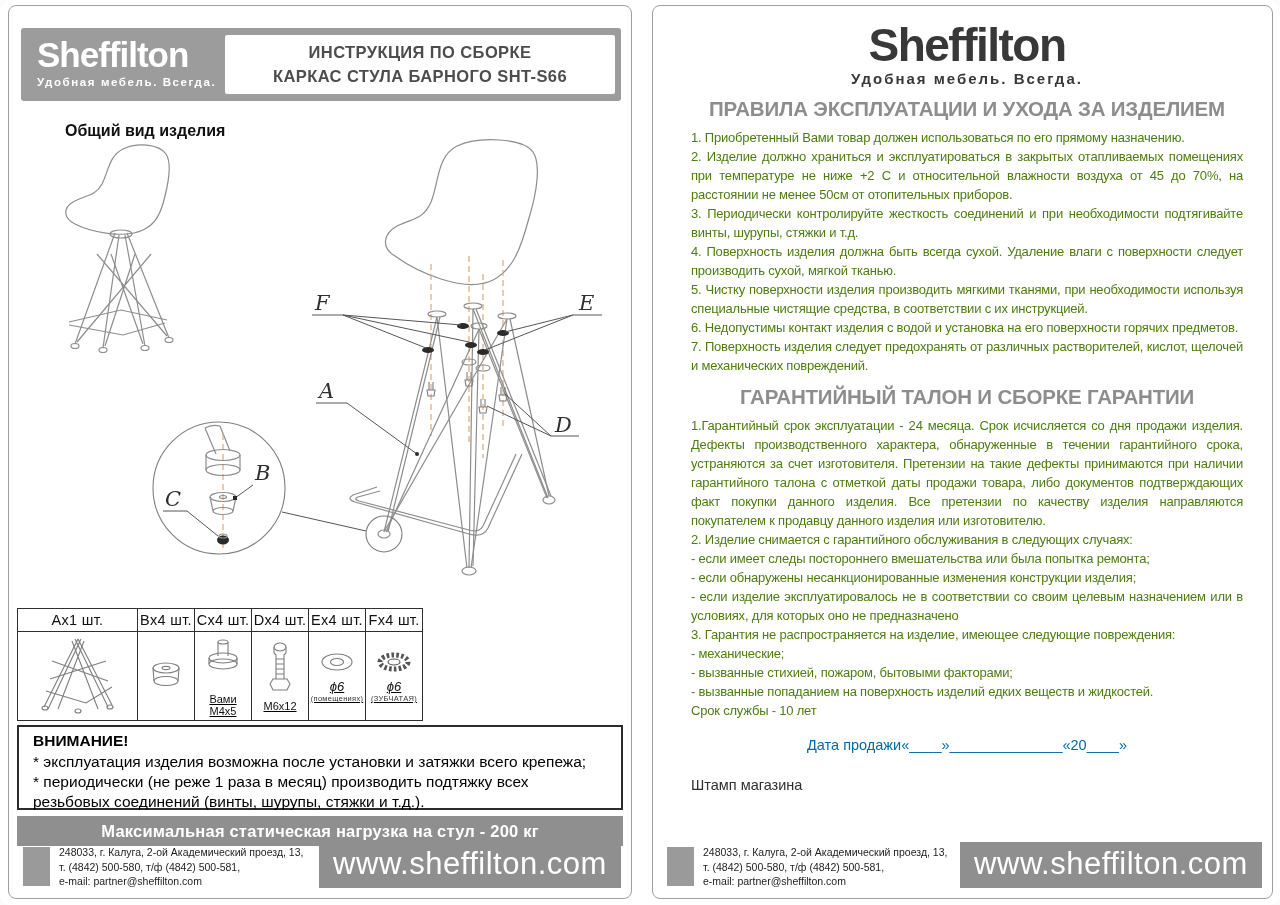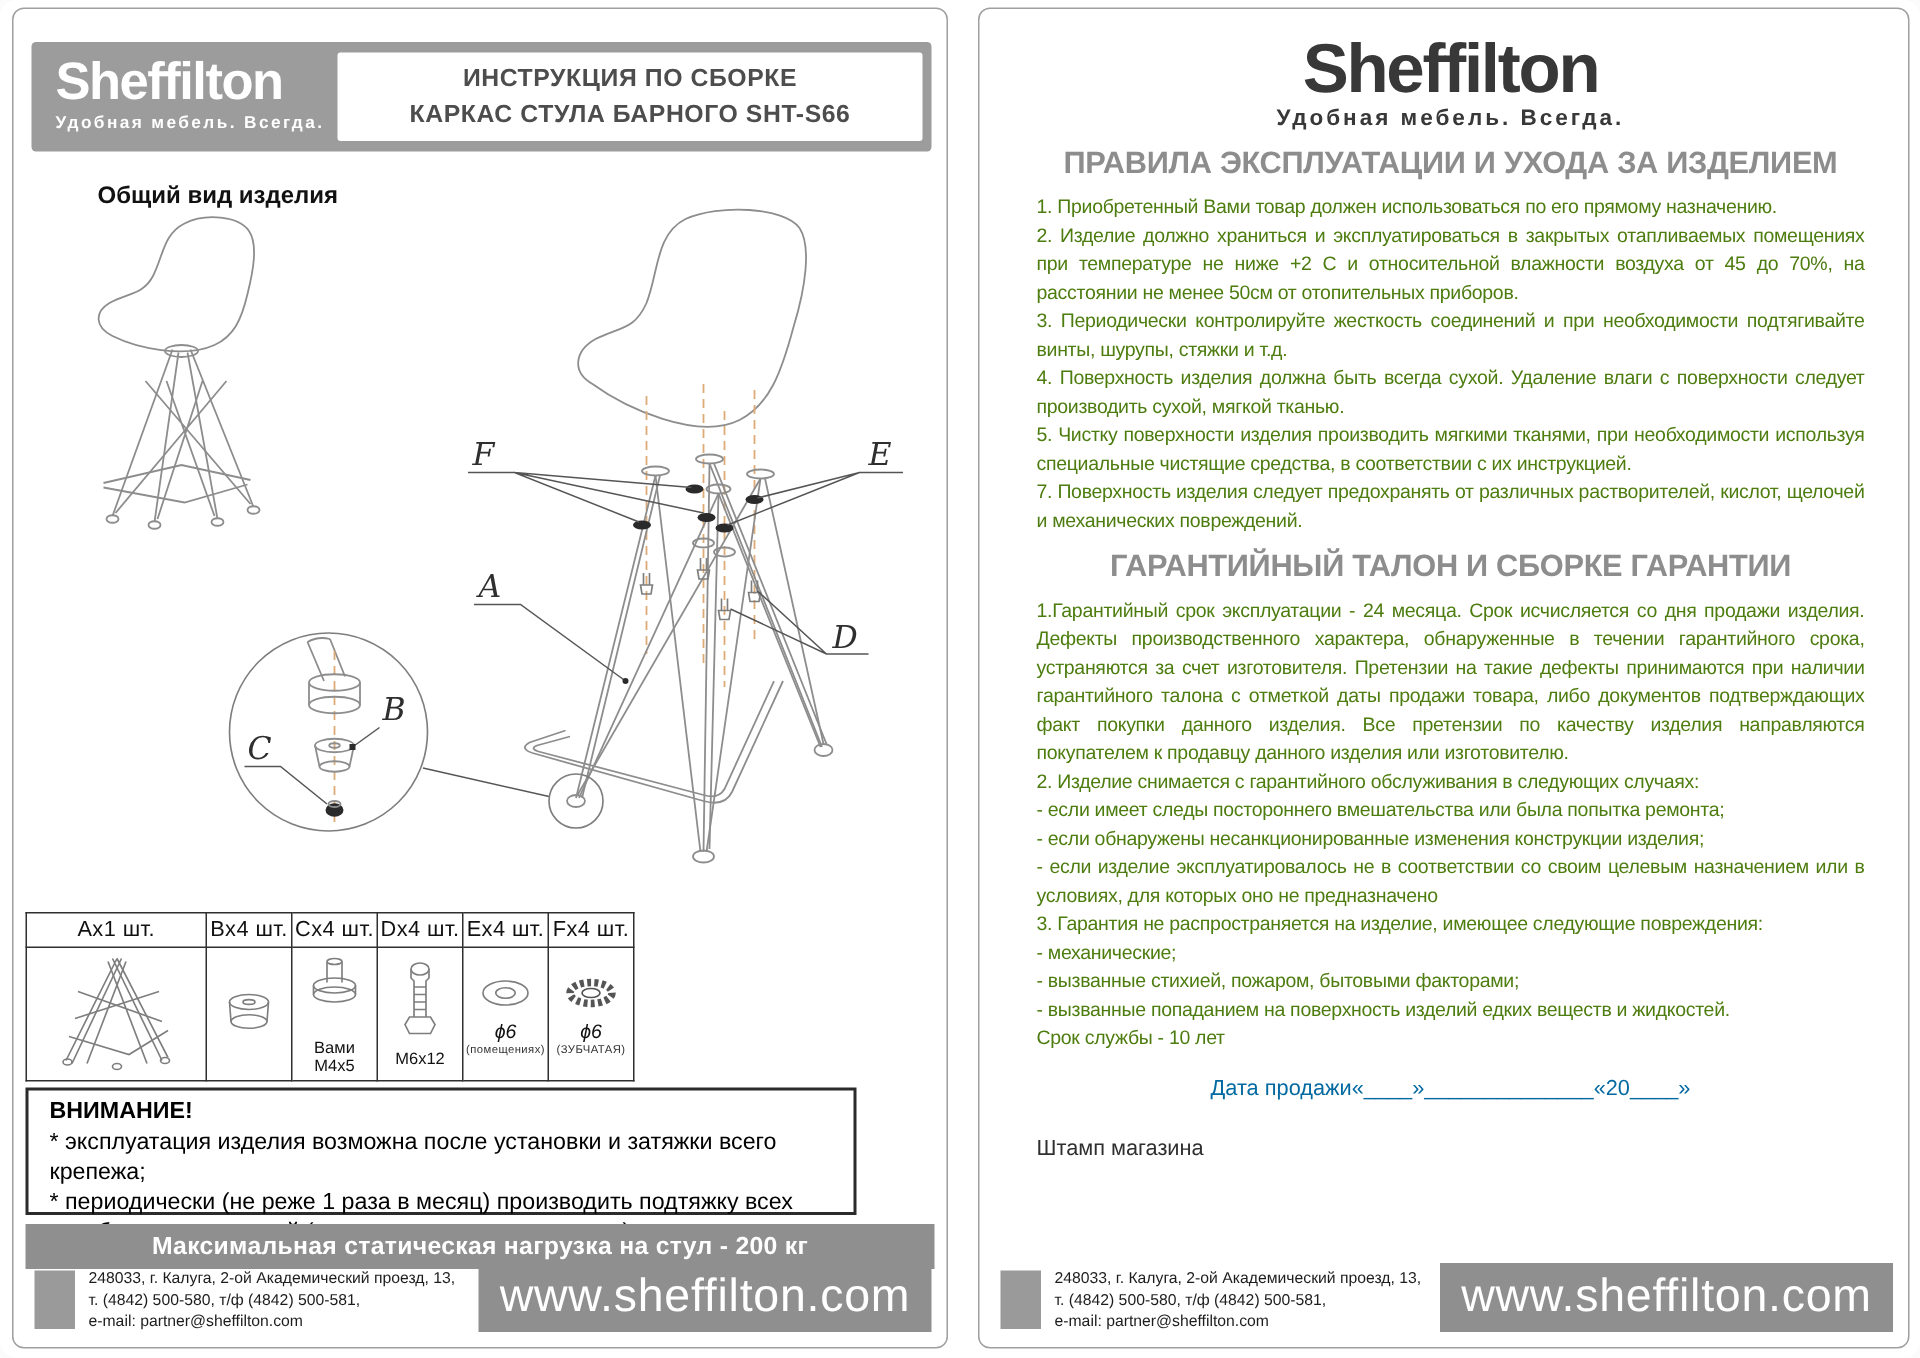--- a/index.html
+++ b/index.html
@@ -20,27 +20,27 @@
   .title-box div { font-size:16.5px; font-weight:bold; color:#4d4d4d; letter-spacing:.4px; }
 
   .overview-label { position:absolute; left:56px; top:116px; font-size:16px; font-weight:bold; color:#111; }
 
   .diagram { position:absolute; left:8px; top:130px; width:612px; height:470px; }
 
   
   .parts { position:absolute; left:8px; top:602px; width:405px; border-collapse:collapse; table-layout:fixed; }
   .parts th, .parts td { border:1.6px solid #2f2f2f; text-align:center; vertical-align:middle; }
   .parts th { height:23px; font-size:14.5px; font-weight:400; color:#111; letter-spacing:.3px; }
-  .parts td { height:89px; }
+  .parts td { height:89px;text-decoration:underline; }
   .sub1 { display:block; font-size:11px; color:#111; margin-top:1px; }
   .phi  { display:block; font-size:13px; color:#111; font-style:italic; }
   .sub2 { display:block; font-size:7.5px; color:#333; letter-spacing:.3px; }
 
   
-  .warnbox { position:absolute; left:8px; top:719px; width:554px; height:85px; border:2px solid #2b2b2b; background:#fff; padding:5px 12px 0 14px; }
+  .warnbox { position:absolute; left:8px; top:719px; width:606px; height:85px; border:2px solid #2b2b2b; background:#fff; padding:5px 12px 0 14px; }
   .warn-title { font-size:15.5px; font-weight:bold; color:#000; margin-bottom:2px; }
   .warn-line  { font-size:15.5px; color:#000; line-height:20px; }
   .warn-line.wrap { padding-left:0; }
 
   .maxload { position:absolute; left:8px; top:810px; width:606px; height:30px; background:#8f8f8f; color:#fff;
              font-size:16.5px; font-weight:bold; text-align:center; line-height:30px; letter-spacing:.2px; }
 
   
   .footer { position:absolute; left:0; bottom:6px; width:100%; height:50px; }
   .footer .sq { position:absolute; left:14px; top:5px; width:27px; height:39px; background:#9a9a9a; }
@@ -294,20 +294,21 @@
       </div>
 
       <div class="sec-title">ПРАВИЛА ЭКСПЛУАТАЦИИ И УХОДА ЗА ИЗДЕЛИЕМ</div>
 
       <div class="rp-body">
         <div class="par">1. Приобретенный Вами товар должен использоваться по его прямому назначению.</div>
         <div class="par">2. Изделие должно храниться и эксплуатироваться в закрытых отапливаемых помещениях при температуре не ниже +2 С и относительной влажности воздуха от 45 до 70%, на расстоянии не менее 50см от отопительных приборов.</div>
         <div class="par">3. Периодически контролируйте жесткость соединений и при необходимости подтягивайте винты, шурупы, стяжки и т.д.</div>
         <div class="par">4. Поверхность изделия должна быть всегда сухой. Удаление влаги с поверхности следует производить сухой, мягкой тканью.</div>
         <div class="par">5. Чистку поверхности изделия производить мягкими тканями, при необходимости используя специальные чистящие средства, в соответствии с их инструкцией.</div>
+        <div class="par">6. Недопустимы контакт изделия с водой и установка на его поверхности горячих предметов.</div>
         <div class="par">7. Поверхность изделия следует  предохранять от различных растворителей, кислот, щелочей и механических повреждений.</div>
       </div>
 
       <div class="sec-title">ГАРАНТИЙНЫЙ ТАЛОН И СБОРКЕ ГАРАНТИИ</div>
 
       <div class="rp-body">
         <div class="par">1.Гарантийный срок эксплуатации - 24 месяца. Срок исчисляется со дня продажи изделия. Дефекты производственного характера, обнаруженные в течении гарантийного срока, устраняются за счет изготовителя. Претензии на такие дефекты принимаются при наличии гарантийного талона с отметкой даты продажи товара, либо документов подтверждающих факт покупки данного изделия. Все претензии по качеству изделия направляются покупателем к продавцу данного изделия или изготовителю.</div>
         <div class="par">2. Изделие снимается с гарантийного обслуживания в следующих случаях:</div>
         <div class="par">- если имеет следы постороннего вмешательства или была попытка ремонта;</div>
         <div class="par">- если обнаружены несанкционированные изменения конструкции изделия;</div>

